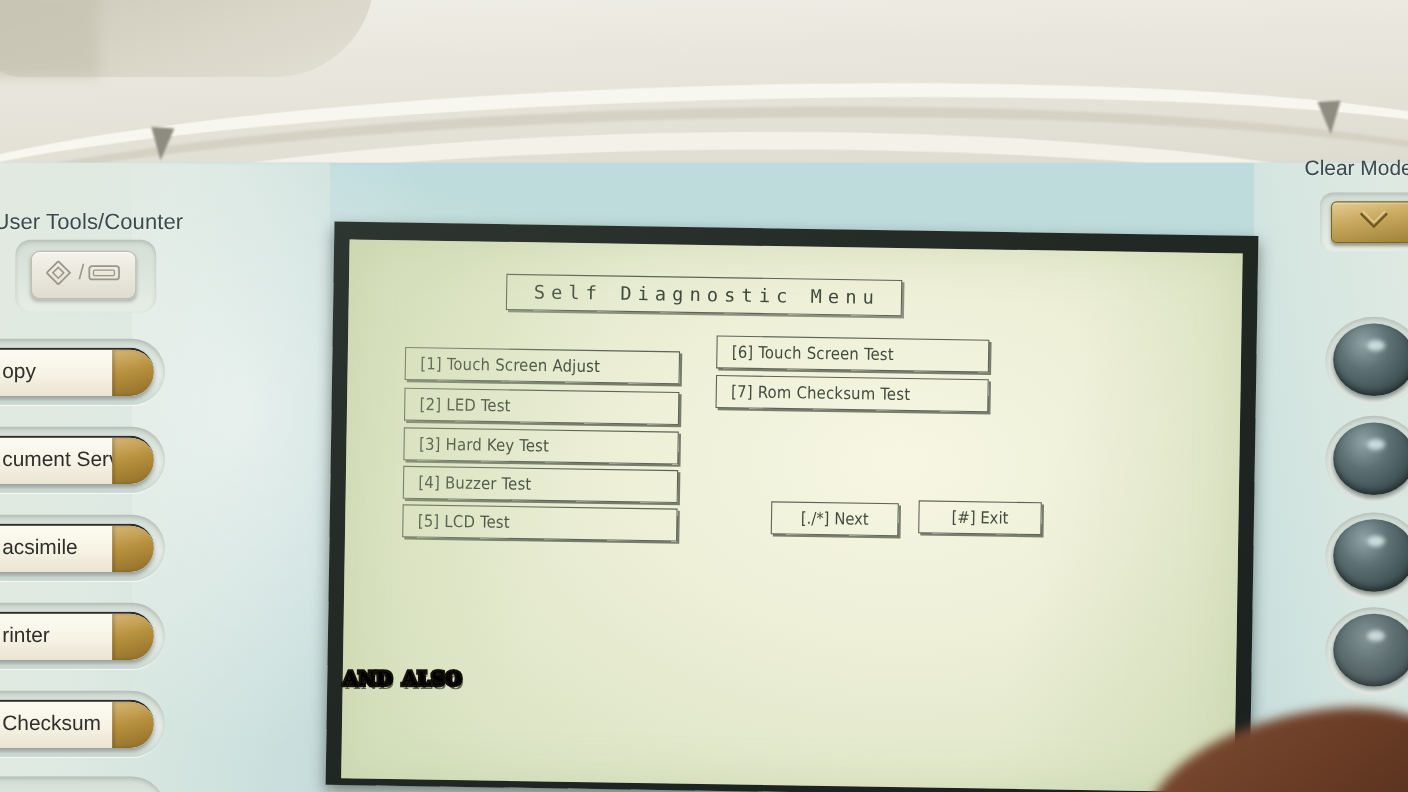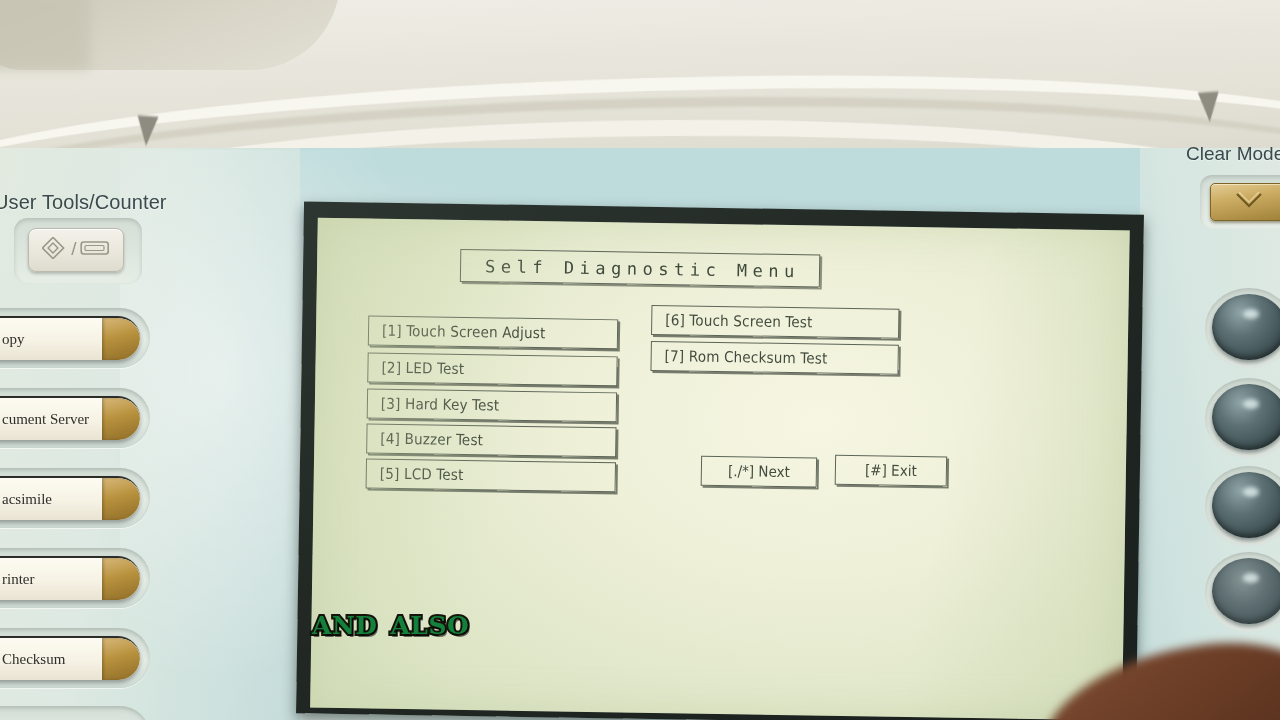--- a/index.html
+++ b/index.html
@@ -163,24 +163,23 @@
     border-radius: 0 22px 22px 0;
     background: linear-gradient(180deg, #fdfbf2 0%, #f6f2e4 55%, #e9e4d2 100%);
     border-top: 2px solid #2c2c28;
     box-shadow: 0 3px 4px rgba(70,75,70,.45);
     display: flex; align-items: center;
     overflow: hidden;
   }
   .func-label {
     position: absolute;
     left: 178px;
-    font-size: 15px;
+    font-size: 19px;
     color: #2e2e2c;
     white-space: nowrap;
-    font-family: Liberation Serif, serif;
   }
   .func-cap {
     position: absolute;
     right: 0; top: 0;
     width: 38px; height: 100%;
     border-radius: 0 22px 22px 0;
     background: linear-gradient(165deg, #d7b87a 0%, #b6913f 45%, #8e6d2a 100%);
     box-shadow: inset 2px 0 3px rgba(0,0,0,.2);
   }
 
@@ -313,23 +312,23 @@
     white-space: nowrap;
   }
 
   
   .caption {
     position: absolute;
     left: 312px; top: 600px;
     font-family: "DejaVu Serif", serif;
     font-weight: 700;
     font-variant: small-caps;
-    font-size: 36px;
+    font-size: 24px;
     letter-spacing: .5px;
-    color: #15803d;
+    color: #000000;
     -webkit-text-stroke: 4px #16130a;
     paint-order: stroke fill;
     text-shadow: 2px 3px 0 rgba(0,0,0,.55);
     white-space: nowrap;
     z-index: 40;
   }
 
   
   .finger {
     position: absolute;

